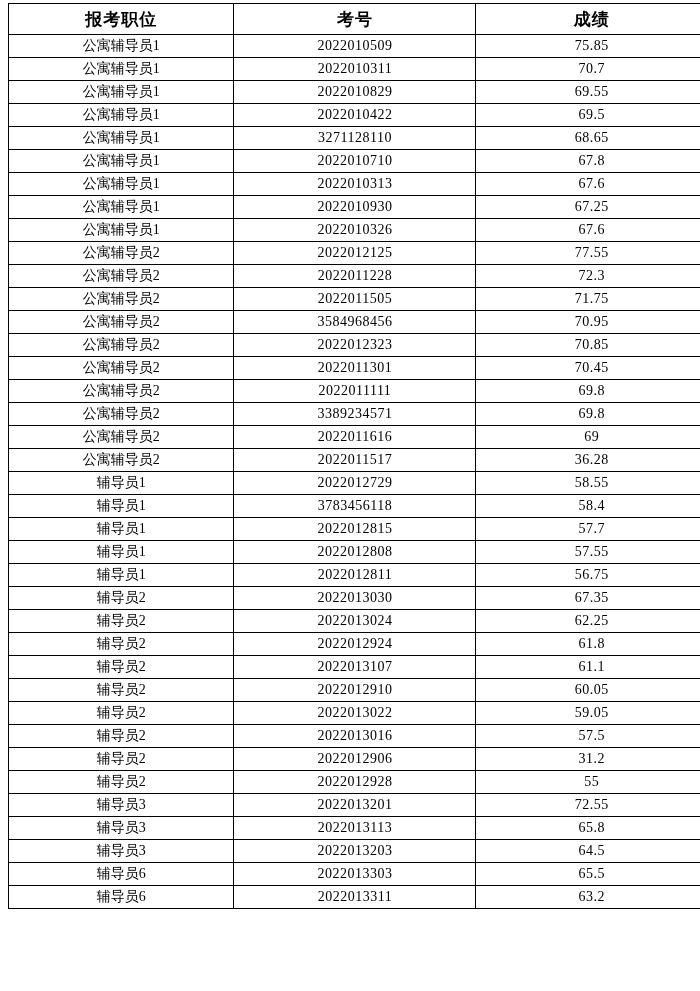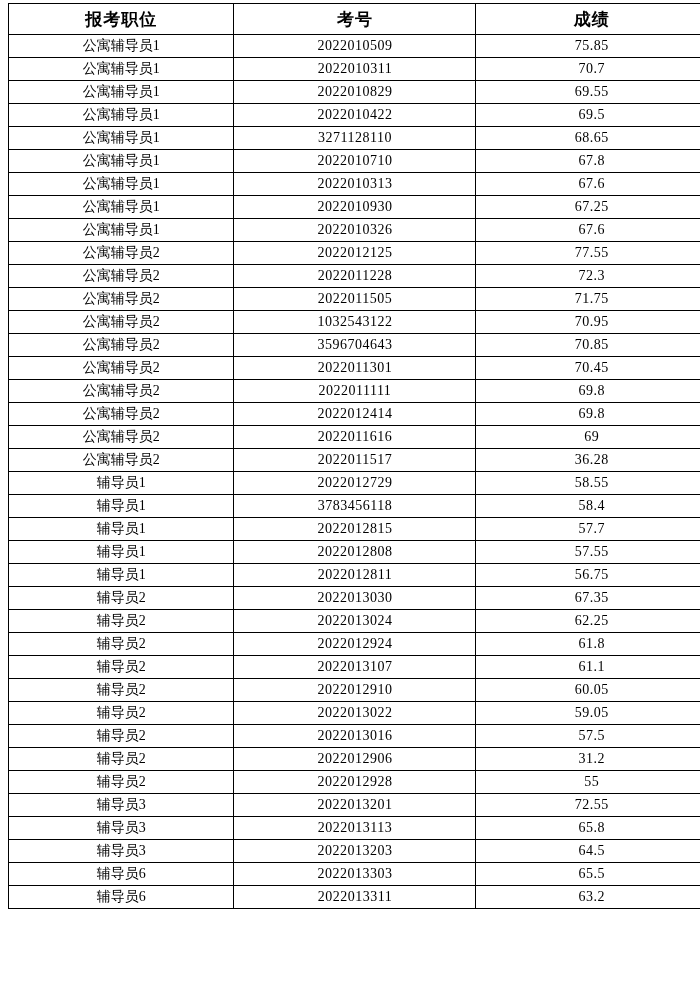--- a/index.html
+++ b/index.html
@@ -121,41 +121,41 @@
           <td class="num">2022011228</td>
           <td class="num">72.3</td>
         </tr>
         <tr>
           <td>公寓辅导员2</td>
           <td class="num">2022011505</td>
           <td class="num">71.75</td>
         </tr>
         <tr>
           <td>公寓辅导员2</td>
-          <td class="num">1032543122</td>
+          <td class="num">3584968456</td>
           <td class="num">70.95</td>
         </tr>
         <tr>
           <td>公寓辅导员2</td>
-          <td class="num">3596704643</td>
+          <td class="num">2022012323</td>
           <td class="num">70.85</td>
         </tr>
         <tr>
           <td>公寓辅导员2</td>
           <td class="num">2022011301</td>
           <td class="num">70.45</td>
         </tr>
         <tr>
           <td>公寓辅导员2</td>
           <td class="num">2022011111</td>
           <td class="num">69.8</td>
         </tr>
         <tr>
           <td>公寓辅导员2</td>
-          <td class="num">2022012414</td>
+          <td class="num">3389234571</td>
           <td class="num">69.8</td>
         </tr>
         <tr>
           <td>公寓辅导员2</td>
           <td class="num">2022011616</td>
           <td class="num">69</td>
         </tr>
         <tr>
           <td>公寓辅导员2</td>
           <td class="num">2022011517</td>

